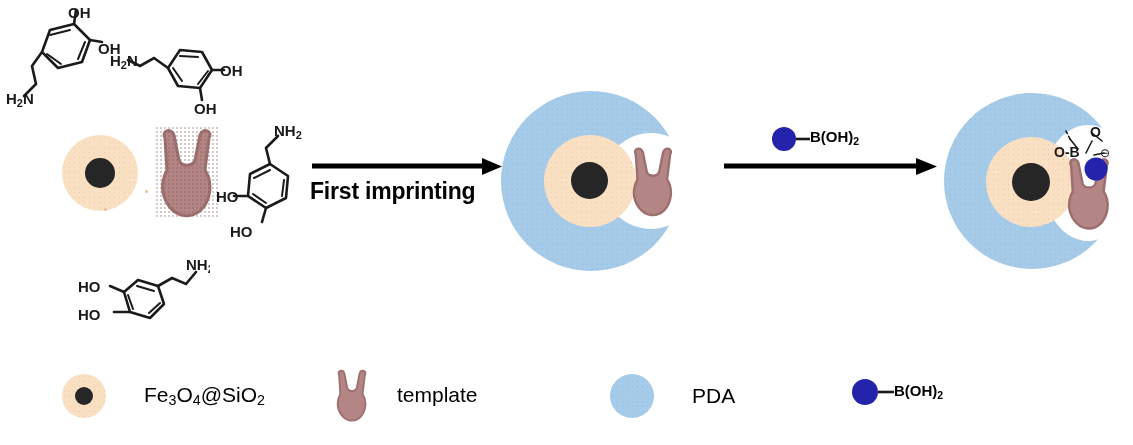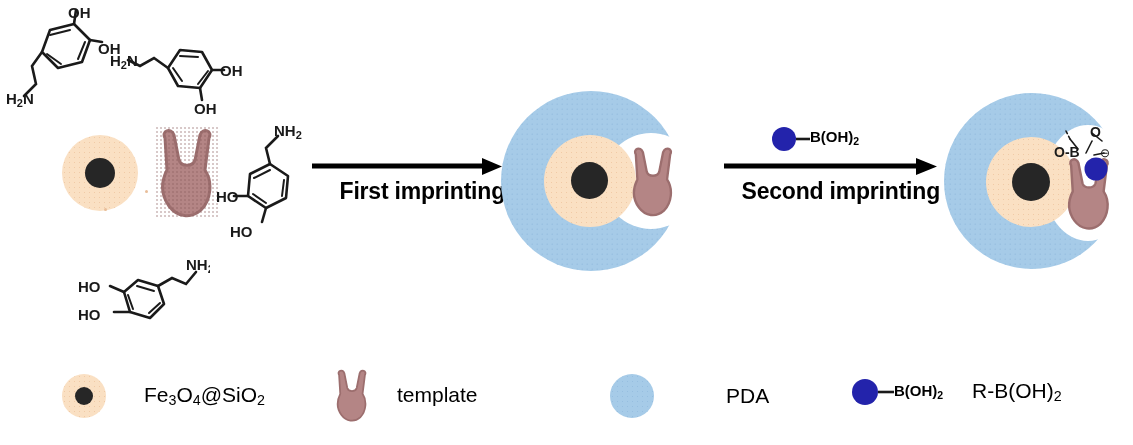--- a/index.html
+++ b/index.html
@@ -24,21 +24,21 @@
 
   
   .mol { position: absolute; }
 
   
   .arrow-group { position: absolute; }
   .arrow-label {
     font-weight: bold;
     color: #000000;
     white-space: nowrap;
-    text-align: right;
+    text-align: left;
     letter-spacing: -0.2px;
   }
 
   
   .legend-row {
     position: absolute;
     left: 0;
     top: 366px;
     width: 1027px;
     height: 70px;
@@ -240,21 +240,20 @@
         <circle cx="14" cy="13" r="12" fill="#2323AB"></circle>
         <path d="M14,13 a12,12 0 0 0 11,-5 a12,12 0 0 1 -11,5 z" fill="#3A3ACB" opacity="0.55"></path>
         <line x1="26" y1="13" x2="40" y2="13" stroke="#1a1a1a" stroke-width="2.6"></line>
       </svg>
       <div class="legend-label-small" style="position:absolute; left:40px; top:2px;">B(OH)<sub>2</sub></div>
     </div>
     <svg width="218" height="26" viewBox="0 0 218 26" style="position:absolute; left:0; top:30px;">
       <line x1="2" y1="10" x2="198" y2="10" stroke="#000000" stroke-width="5"></line>
       <polygon points="194,2 215,10.5 194,19" fill="#000000"></polygon>
     </svg>
-    <div class="arrow-label" style="position:absolute; left:0; top:52px; width:218px; font-size:23px;">Second imprinting</div>
   </div>
 
   <div class="pda-blob" style="left:944px; top:83px; width:190px; height:196px;">
     <svg width="190" height="196" viewBox="0 0 190 196" style="position:absolute; left:0; top:0;">
       <defs>
         <pattern id="dotsBlue2" width="5" height="5" patternUnits="userSpaceOnUse">
           <circle cx="1.2" cy="1.2" r="0.7" fill="#7EACD6" opacity="0.45"></circle>
         </pattern>
         <mask id="cavityMask2">
           <rect x="0" y="0" width="190" height="196" fill="#fff"></rect>
@@ -321,34 +320,33 @@
     <div class="legend-item" style="left:333px; top:2px;">
       <div style="position:relative; width:38px; height:54px;">
         <svg width="38" height="54" viewBox="0 0 64 92">
           <path d="M10,12 C6,5 16,1 19,9 L24,34 C26,41 38,41 40,34 L45,9 C48,1 58,5 54,12
                    L50,44 C58,56 56,74 46,84 C36,93 22,91 14,80 C6,69 6,56 12,44 Z" fill="#B48585" stroke="#9C6E6E" stroke-width="3" stroke-linejoin="round"></path>
         </svg>
       </div>
       <span class="legend-label" style="margin-left:26px;">template</span>
     </div>
 
-    <div class="legend-item" style="left:610px; top:8px;gap:34px;">
+    <div class="legend-item" style="left:610px; top:8px;">
       <div style="position:relative; width:44px; height:44px; border-radius:50%; background:#A6CBE8;">
         <div class="dots dots-blue"></div>
       </div>
       <span class="legend-label" style="margin-left:38px;">PDA</span>
     </div>
 
     <div class="legend-item" style="left:850px; top:12px;">
       <div style="position:relative; width:110px; height:28px;">
         <svg width="60" height="28" viewBox="0 0 60 28" style="position:absolute; left:0; top:0;">
           <circle cx="15" cy="14" r="13" fill="#2323AB"></circle>
           <path d="M15,14 a13,13 0 0 0 12,-6 a13,13 0 0 1 -12,6 z" fill="#3A3ACB" opacity="0.5"></path>
           <line x1="28" y1="14" x2="44" y2="14" stroke="#1a1a1a" stroke-width="2.6"></line>
         </svg>
         <span class="legend-label-small" style="position:absolute; left:44px; top:4px;">B(OH)<sub>2</sub></span>
       </div>
-      <span class="legend-label" style="margin-left:12px;">R-B(OH)<sub>2</sub></span>
     </div>
 
   </div>
 
 </div>
 
 </body></html>

